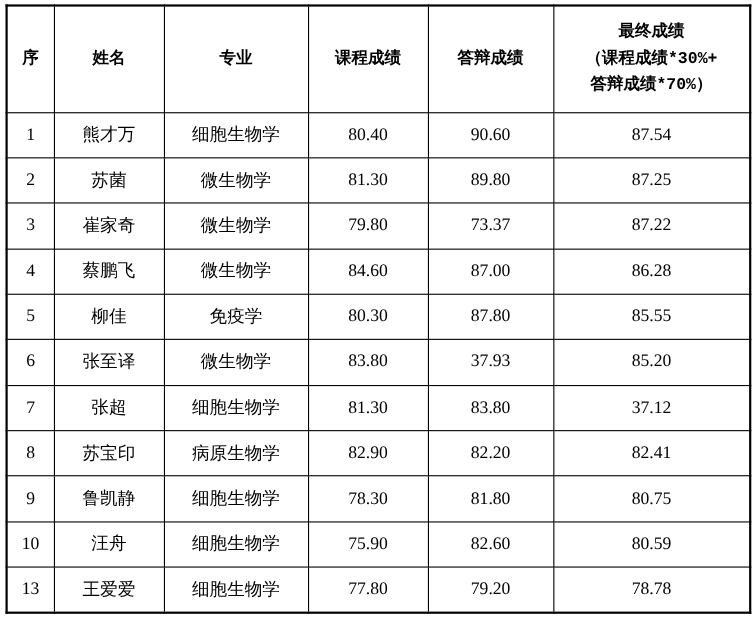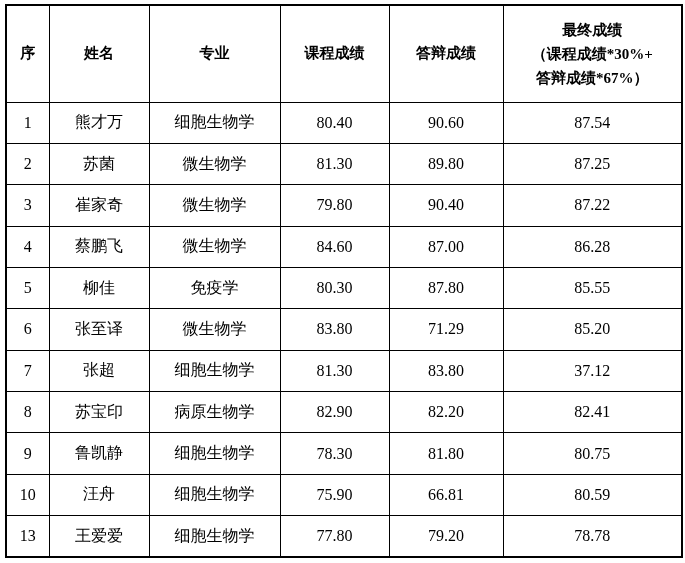--- a/index.html
+++ b/index.html
@@ -36,21 +36,21 @@
     font-size: 16px;
     height: 35px;
   }
   td.cjk { font-size: 15px; margin-left: 23px; }
   col.c-index  { width: 43px; }
   col.c-name   { width: 100px; }
   col.c-major  { width: 131px; }
   col.c-course { width: 109px; }
   col.c-defense{ width: 114px; }
   col.c-final  { width: 179px; }
-  .final-header span { display: block; line-height: 1.6; }
+  .final-header span { display: block; line-height: 1.6; font-family: Liberation Mono, monospace; }
 </style>
 </head>
 <body>
 
 <div class="page">
   <table class="grades">
     <colgroup>
       <col class="c-index">
       <col class="c-name">
       <col class="c-major">
@@ -61,21 +61,21 @@
     <thead>
       <tr>
         <th>序</th>
         <th>姓名</th>
         <th>专业</th>
         <th>课程成绩</th>
         <th>答辩成绩</th>
         <th class="final-header">
           <span>最终成绩</span>
           <span>（课程成绩*30%+</span>
-          <span>答辩成绩*67%）</span>
+          <span>答辩成绩*70%）</span>
         </th>
       </tr>
     </thead>
     <tbody>
         <tr>
           <td>1</td>
           <td class="cjk">熊才万</td>
           <td class="cjk">细胞生物学</td>
           <td>80.40</td>
           <td>90.60</td>
@@ -87,21 +87,21 @@
           <td class="cjk">微生物学</td>
           <td>81.30</td>
           <td>89.80</td>
           <td>87.25</td>
         </tr>
         <tr>
           <td>3</td>
           <td class="cjk">崔家奇</td>
           <td class="cjk">微生物学</td>
           <td>79.80</td>
-          <td>90.40</td>
+          <td>73.37</td>
           <td>87.22</td>
         </tr>
         <tr>
           <td>4</td>
           <td class="cjk">蔡鹏飞</td>
           <td class="cjk">微生物学</td>
           <td>84.60</td>
           <td>87.00</td>
           <td>86.28</td>
         </tr>
@@ -111,21 +111,21 @@
           <td class="cjk">免疫学</td>
           <td>80.30</td>
           <td>87.80</td>
           <td>85.55</td>
         </tr>
         <tr>
           <td>6</td>
           <td class="cjk">张至译</td>
           <td class="cjk">微生物学</td>
           <td>83.80</td>
-          <td>71.29</td>
+          <td>37.93</td>
           <td>85.20</td>
         </tr>
         <tr>
           <td>7</td>
           <td class="cjk">张超</td>
           <td class="cjk">细胞生物学</td>
           <td>81.30</td>
           <td>83.80</td>
           <td>37.12</td>
         </tr>
@@ -143,21 +143,21 @@
           <td class="cjk">细胞生物学</td>
           <td>78.30</td>
           <td>81.80</td>
           <td>80.75</td>
         </tr>
         <tr>
           <td>10</td>
           <td class="cjk">汪舟</td>
           <td class="cjk">细胞生物学</td>
           <td>75.90</td>
-          <td>66.81</td>
+          <td>82.60</td>
           <td>80.59</td>
         </tr>
         <tr>
           <td>13</td>
           <td class="cjk">王爱爱</td>
           <td class="cjk">细胞生物学</td>
           <td>77.80</td>
           <td>79.20</td>
           <td>78.78</td>
         </tr>

